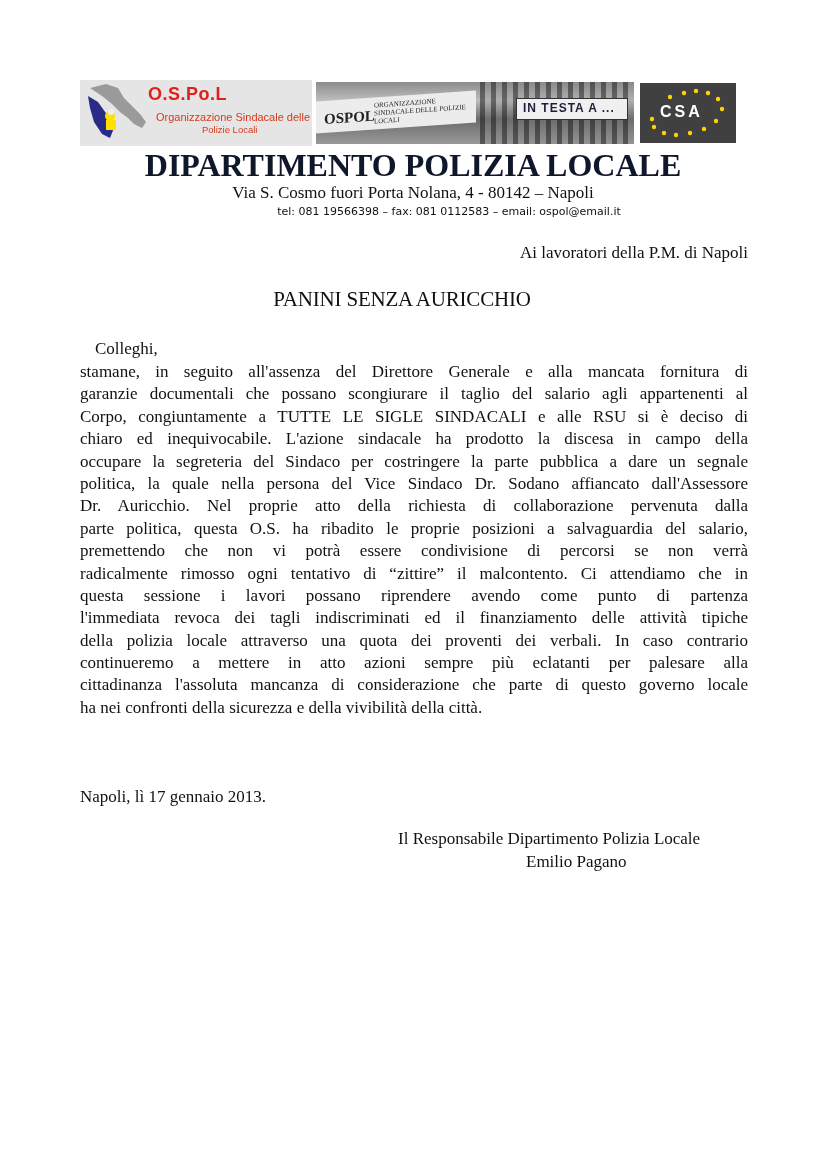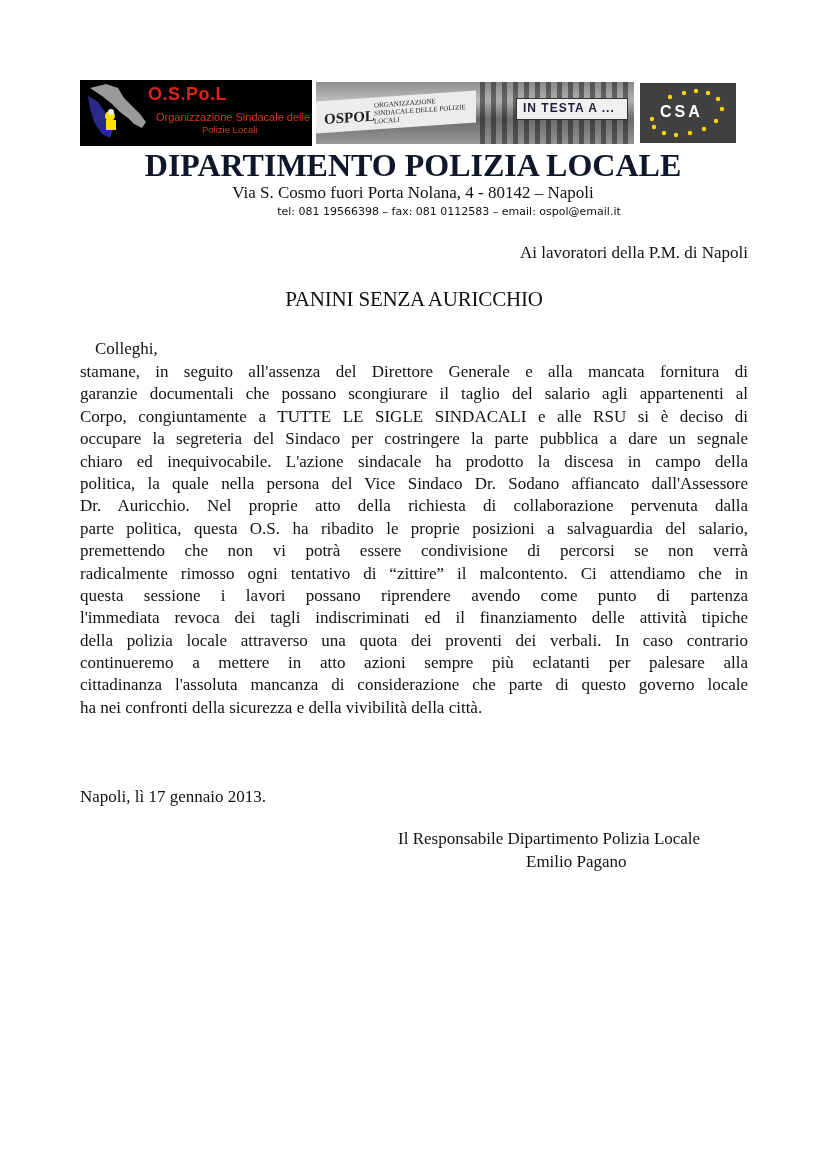--- a/index.html
+++ b/index.html
@@ -1,21 +1,21 @@
 <!DOCTYPE html>
 <html><head>
   <meta charset="utf-8">
   <style>
     html, body { margin: 0; padding: 0; background: #ffffff; }
     body { width: 826px; height: 1169px; position: relative; overflow: hidden;
            font-family: "Liberation Serif", "DejaVu Serif", serif; color: #111; }
 
     .header-banner { position: absolute; top: 80px; left: 80px; width: 660px; height: 66px; }
     .logo-ospol { position: absolute; left: 0; top: 0; width: 232px; height: 66px;
-                  background: #000000; overflow: hidden; }
+                  background: #e5e5e5; overflow: hidden; }
     .logo-ospol .map { position: absolute; left: 4px; top: 2px; width: 66px; height: 62px; }
     .logo-ospol .brand { position: absolute; left: 68px; top: 4px; font-family: "Liberation Sans", sans-serif;
                          font-weight: bold; color: #e0201a; font-size: 18px; letter-spacing: 0.5px; }
     .logo-ospol .sub1 { position: absolute; left: 76px; top: 31px; font-family: Liberation Sans, sans-serif;
                         font-size: 11px; color: #d43a1a; white-space: nowrap; }
     .logo-ospol .sub2 { position: absolute; left: 122px; top: 44px; font-family: "Liberation Sans", sans-serif;
                         font-size: 9.5px; color: #d43a1a; white-space: nowrap; }
 
     .photo-banner { position: absolute; left: 236px; top: 2px; width: 318px; height: 62px;
                     background: linear-gradient(180deg, #8d8d8d 0%, #bdbdbd 30%, #6a6a6a 60%, #9a9a9a 100%); overflow: hidden; }
@@ -36,21 +36,21 @@
                           font-weight: bold; font-size: 16px; color: #ffffff; letter-spacing: 3px; }
     .logo-csa .stars { position: absolute; left: 0; top: 0; width: 96px; height: 60px; }
 
     .dept-title { position: absolute; top: 147px; left: 0; width: 826px; text-align: center;
                   font-family: "Liberation Serif", serif; font-weight: bold; color: #0f172a; font-size: 32px; }
     .address { position: absolute; top: 183px; left: 0; width: 826px; text-align: center; font-size: 17px; }
     .contacts { position: absolute; top: 205px; left: 0; width: 826px; text-align: center;
                 font-family: "DejaVu Sans", sans-serif; font-size: 11px; padding-left: 36px; }
 
     .recipient { position: absolute; top: 243px; right: 78px; font-size: 17px; }
-    .doc-title { position: absolute; top: 287px; left: 0; width: 804px; text-align: center; font-size: 21px; letter-spacing: -0.2px; margin-left: 12px; }
+    .doc-title { position: absolute; top: 287px; left: 0; width: 804px; text-align: center; font-size: 21px; letter-spacing: -0.2px; }
 
     .salutation { position: absolute; top: 339px; left: 95px; font-size: 17px; }
     .body-text { position: absolute; top: 361px; left: 80px; width: 668px; font-size: 17px; line-height: 22.4px;
                  text-align: justify; }
     .body-text .line { display: block; text-align: justify; text-align-last: justify; white-space: nowrap; height: 22.4px; }
     .body-text .line.last { text-align-last: left; }
 
     .date-line { position: absolute; top: 787px; left: 80px; font-size: 17px; }
     .signature-role { position: absolute; top: 829px; left: 398px; font-size: 17px; }
     .signature-name { position: absolute; top: 852px; left: 526px; font-size: 17px; }
@@ -110,22 +110,22 @@
 <div class="contacts">tel: 081 19566398 – fax: 081 0112583  –  email: ospol@email.it</div>
 
 <div class="recipient">Ai lavoratori della P.M. di Napoli</div>
 <div class="doc-title">PANINI SENZA AURICCHIO</div>
 
 <div class="salutation">Colleghi,</div>
 <div class="body-text" id="body-text">
     <span class="line">stamane, in seguito all'assenza del Direttore Generale e alla mancata fornitura di</span>
     <span class="line">garanzie documentali che possano scongiurare il taglio del salario agli appartenenti al</span>
     <span class="line">Corpo, congiuntamente a TUTTE LE SIGLE SINDACALI e alle RSU si è deciso di</span>
+    <span class="line">chiaro ed inequivocabile. L'azione sindacale ha prodotto la discesa in campo della</span>
     <span class="line">occupare la segreteria del Sindaco per costringere la parte pubblica a dare un segnale</span>
-    <span class="line">chiaro ed inequivocabile. L'azione sindacale ha prodotto la discesa in campo della</span>
     <span class="line">politica, la quale nella persona del Vice Sindaco Dr. Sodano affiancato dall'Assessore</span>
     <span class="line">Dr. Auricchio. Nel proprie atto della richiesta di collaborazione pervenuta dalla</span>
     <span class="line">parte politica, questa O.S. ha ribadito le proprie posizioni a salvaguardia del salario,</span>
     <span class="line">premettendo che non vi potrà essere condivisione di percorsi se non verrà</span>
     <span class="line">radicalmente rimosso ogni tentativo di “zittire” il malcontento.  Ci attendiamo che in</span>
     <span class="line">questa sessione i lavori possano riprendere avendo come punto di partenza</span>
     <span class="line">l'immediata revoca dei tagli indiscriminati ed il finanziamento delle attività tipiche</span>
     <span class="line">della polizia locale attraverso una quota dei proventi dei  verbali. In caso contrario</span>
     <span class="line">continueremo a mettere in atto azioni sempre più eclatanti per palesare alla</span>
     <span class="line">cittadinanza l'assoluta mancanza di considerazione che parte di questo governo locale</span>

